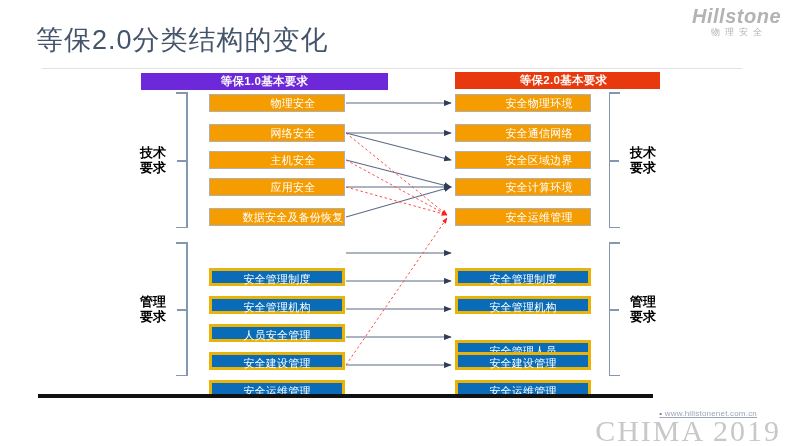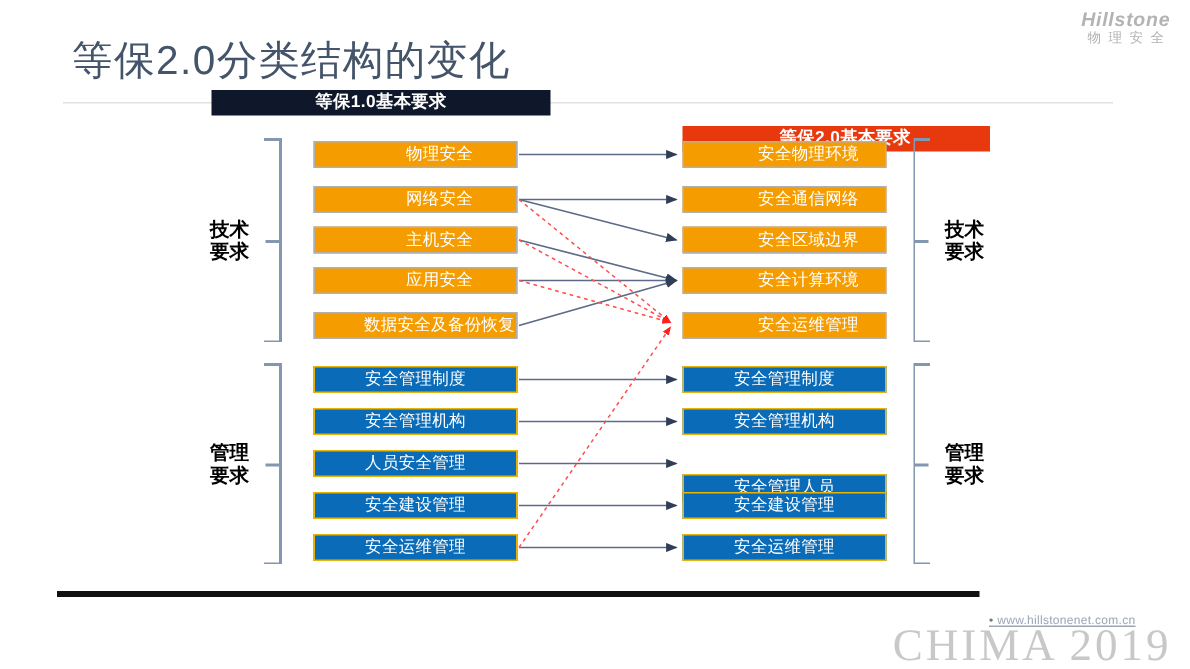--- a/index.html
+++ b/index.html
@@ -7,59 +7,59 @@
   body {
     background:#ffffff;
     font-family:"Liberation Sans","DejaVu Sans",sans-serif;
     position:relative;
     overflow:hidden;
   }
 
   
   #logo { position:absolute; top:6px; right:12px; text-align:center; line-height:1; }
   #logo .brand {
-    font-size:13px; font-weight:bold; font-style:italic;
+    font-size:20px; font-weight:bold; font-style:italic;
     color:#b3b3b3; letter-spacing:.5px;
   }
   #logo .brand-cn {
     font-size:9px; color:#b3b3b3; letter-spacing:5px;
     margin-top:2px; padding-left:5px;
   }
 
   
   #page-title {
-    position:absolute; left:48px; top:22px;
+    position:absolute; left:36px; top:22px;
     font-size:27px; color:#44546a; font-weight:normal;
     letter-spacing:1px; white-space:nowrap;
   }
   #title-rule {
     position:absolute; left:42px; top:68px; width:700px; height:1px;
     background:#e2e2e2;
   }
 
   
   #diagram { position:absolute; left:0; top:0; width:793px; height:400px; }
 
   
   .col-header {
     position:absolute; height:17px; line-height:17px;
     text-align:center; color:#ffffff; font-weight:bold; font-size:11.5px;
     letter-spacing:.3px;
   }
-  #header-left  { left:141px; top:60px; width:226px; background:#0f172a; }
-  #header-right { left:455px; top:84px; width:205px; background:#e8380d;padding-left:12px; }
+  #header-left  { left:141px; top:73px; width:247px; background:#6d28d9; }
+  #header-right { left:455px; top:72px; width:205px; background:#e8380d;padding-left:12px; }
 
   
   .node {
     position:absolute; height:18px; line-height:17px;
     text-align:center; font-size:11px; color:#ffffff;
     font-weight:normal; white-space:nowrap; letter-spacing:.2px;
   }
   .node.orange { background:#f59c00; border:1px solid #b0b0b0;padding-left:32px; }
-  .node.blue   { background:#0a6cb8; border:1px solid #eab308; }
+  .node.blue   { background:#0a6cb8; border:3px solid #eab308;margin-top:24px; }
 
   .col-l { left:209px; width:136px; }
   .col-r { left:455px; width:136px; }
 
   
   .bracket { position:absolute; }
   .bracket .stem {
     position:absolute; top:0; width:1.5px; height:100%; background:#8497b0;
   }
   .bracket .cap {

